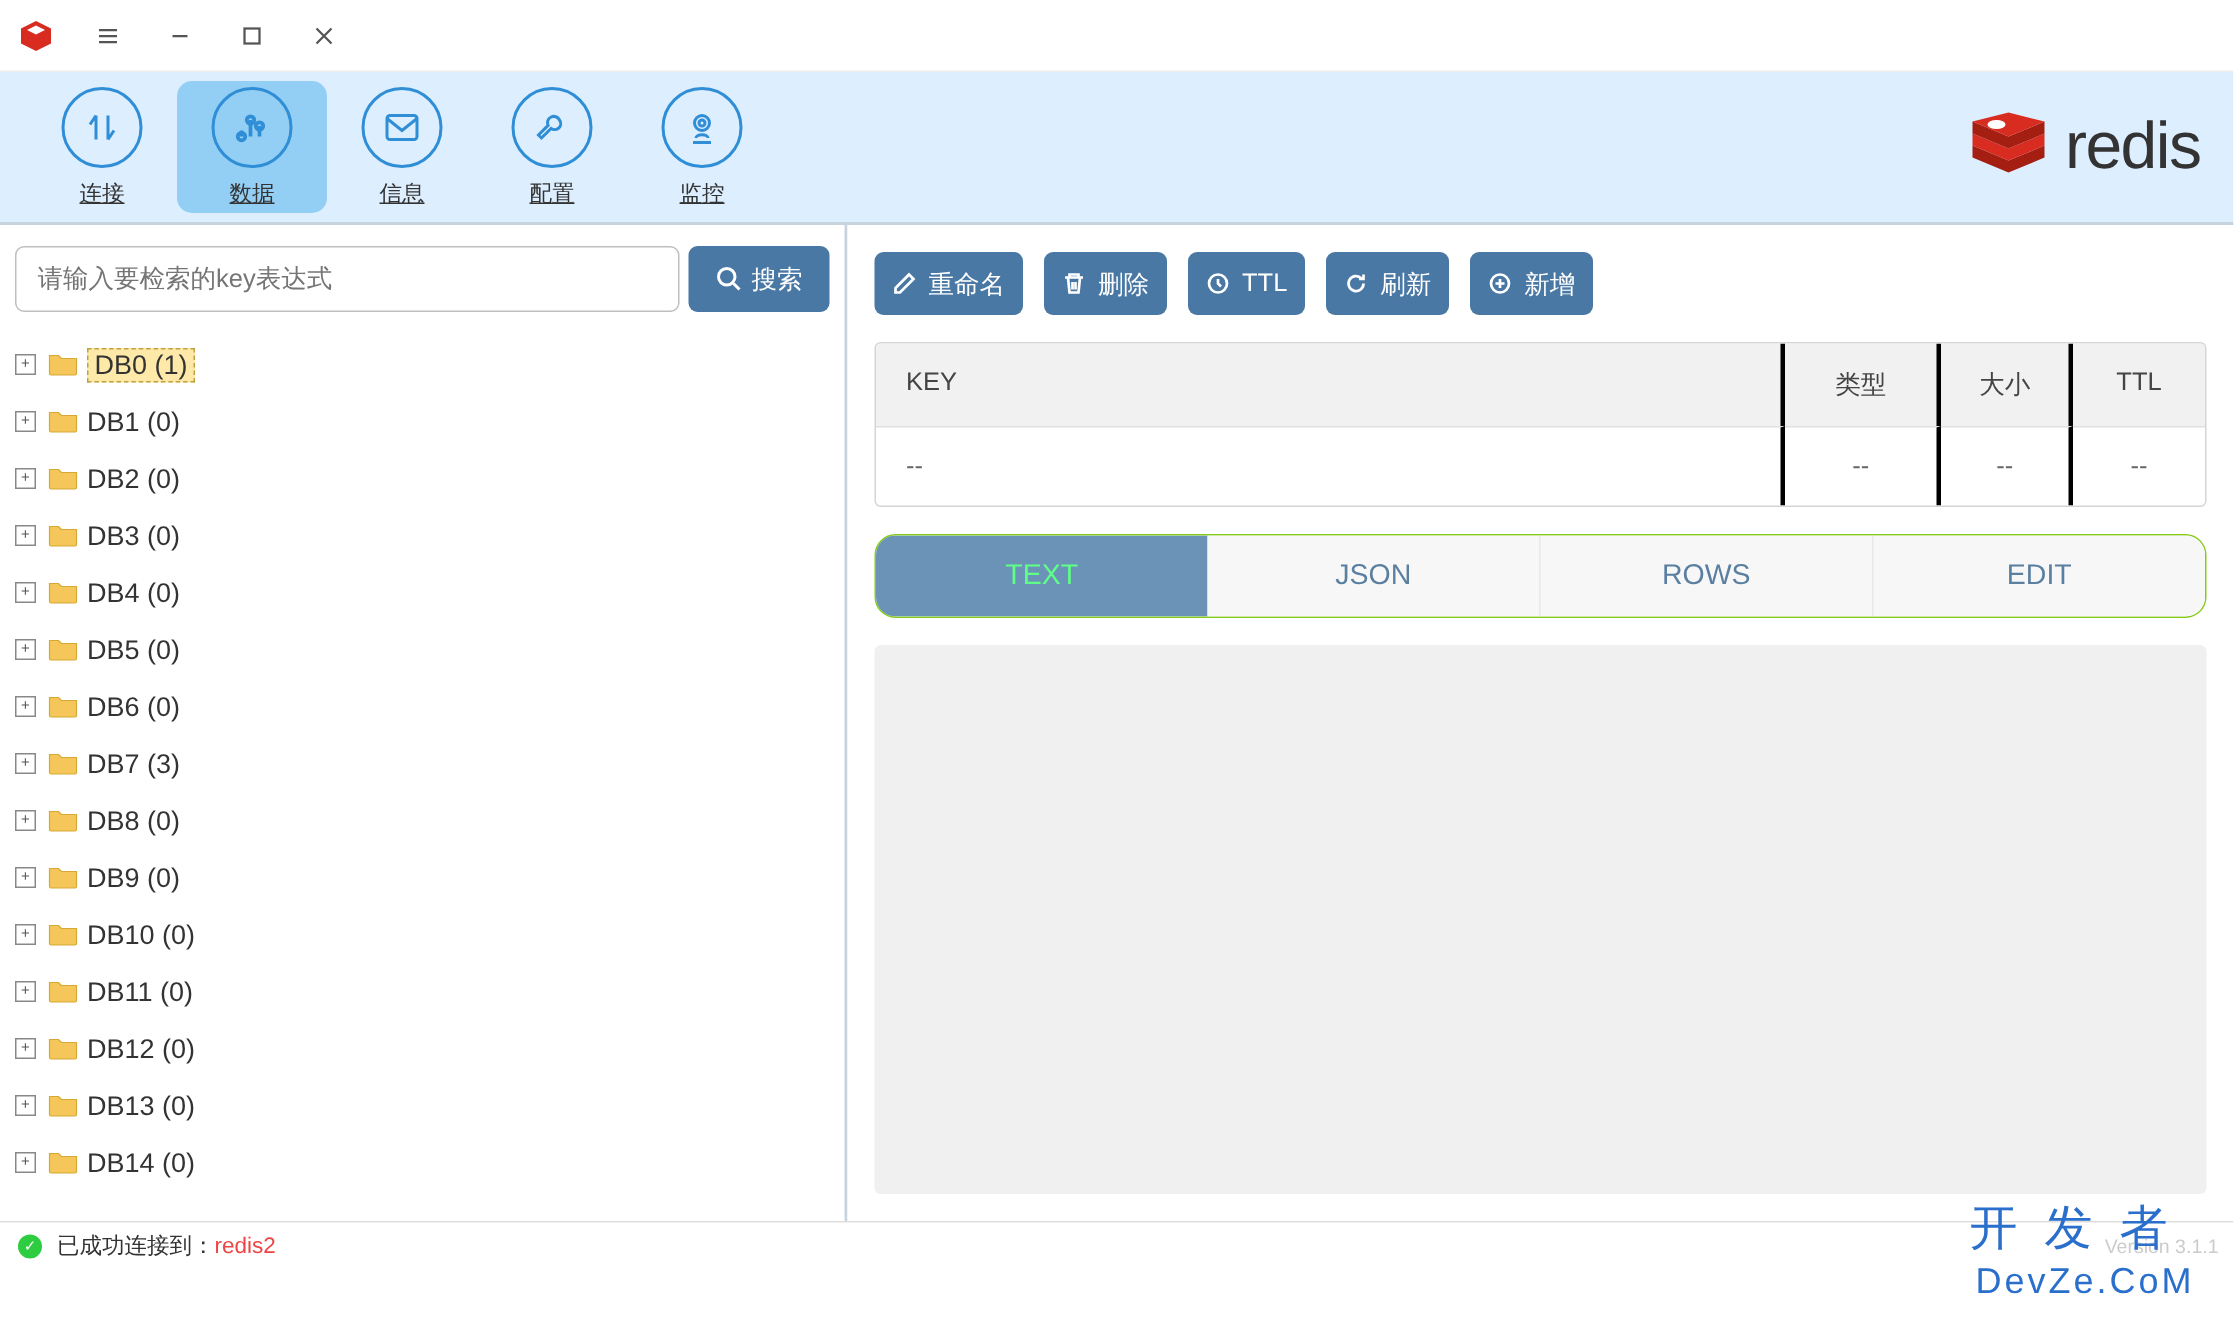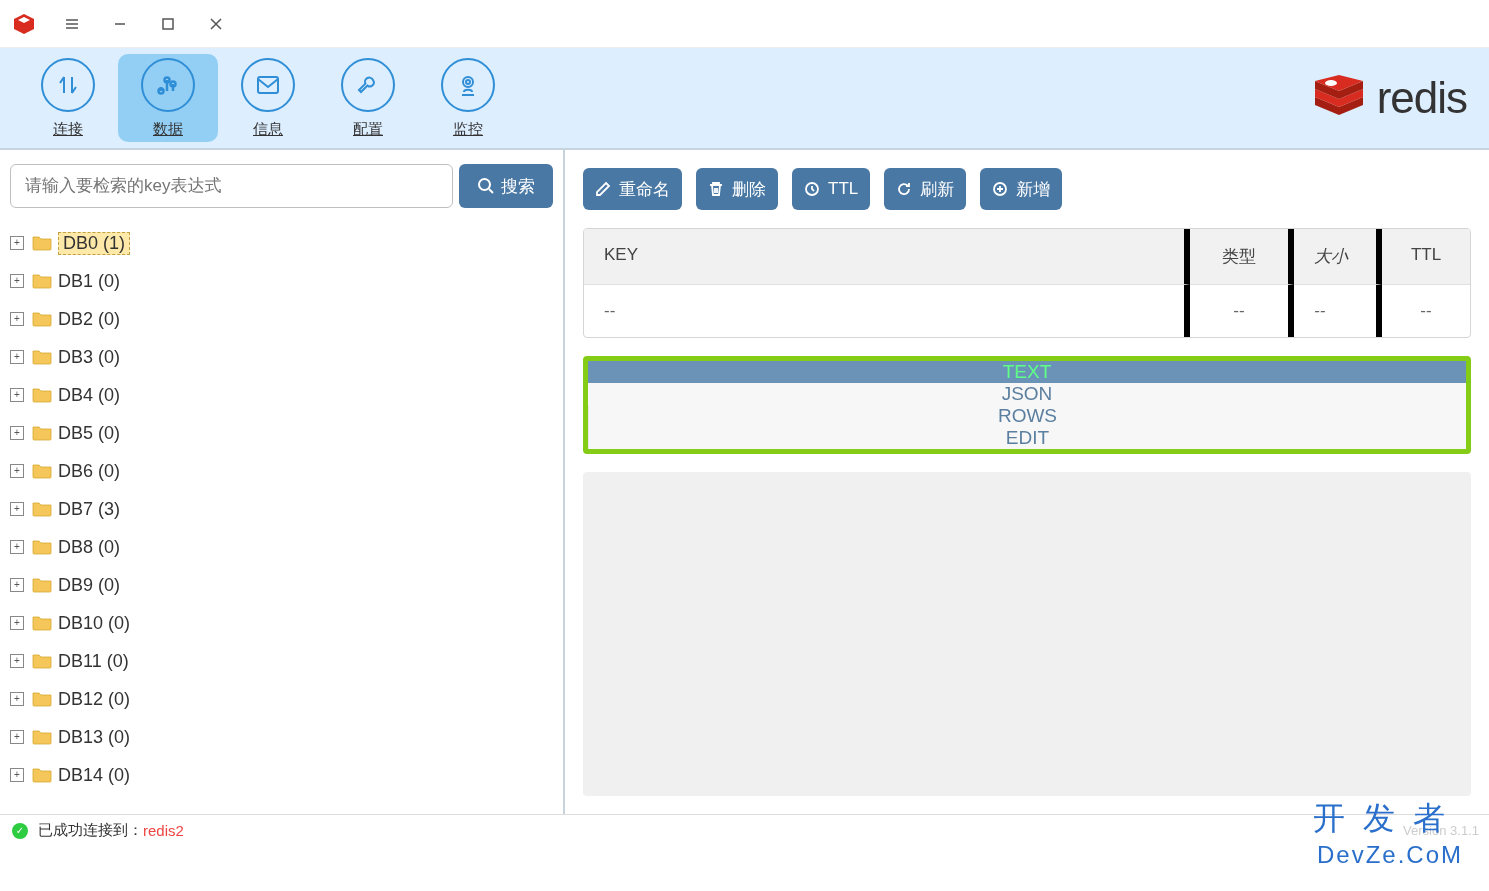--- a/index.html
+++ b/index.html
@@ -39,30 +39,30 @@
 .tree-item.selected .db-label { background: #ffe9a8; border: 1px dashed #c0a040; padding: 0 4px; }
 
 
 .action-row { display: flex; gap: 14px; }
 .action-btn { height: 42px; padding: 0 12px; background: #4978a4; color: #fff; border: none; border-radius: 6px; font-size: 17px; display: flex; align-items: center; justify-content: center; gap: 8px; cursor: pointer; }
 
 
 .keytable { border: 1px solid #d5d5d5; border-radius: 4px; overflow: hidden; }
 .keytable-row { display: flex; }
 .keytable-row.header { background: #f1f1f1; }
-.keytable-cell { padding: 16px 20px; border-right: 6px solid #000000; font-size: 17px; color: #444; }
+.keytable-cell { padding: 16px 20px; border-right: 3px solid #000000; font-size: 17px; color: #444; }
 .keytable-row .keytable-cell:last-child { border-right: none; }
 .cell-key { flex: 1; }
 .cell-type { width: 104px; text-align: center; }
-.cell-size { width: 88px; text-align: left; font-style: italic; }
+.cell-size { width: 88px; text-align: center; }
 .cell-ttl { width: 88px; text-align: center; }
 .keytable-row.body .keytable-cell { border-top: 1px solid #e0e0e0; color: #666; }
 
 
-.viewtabs { display: flex; border-radius: 4px; overflow: hidden; border: 5px solid #84cc16; flex-direction: column; }
+.viewtabs { display: flex; border-radius: 14px; overflow: hidden; border: 1px solid #84cc16; }
 .viewtab { flex: 1; height: 54px; display: flex; align-items: center; justify-content: center; font-size: 19px; background: #f7f7f7; cursor: pointer; color: #5b7fa0; }
 .viewtab.active { background: #6b93b7; color: #5fff87; }
 .viewtab:not(.active) + .viewtab:not(.active) { border-left: 1px solid #e8e8e8; }
 
 
 .content-panel { flex: 1; background: #f0f0f0; border-radius: 4px; }
 
 
 .statusbar { height: 32px; background: #fff; border-top: 1px solid #ddd; display: flex; align-items: center; padding: 0 12px; font-size: 15px; position: relative; }
 .status-icon { width: 16px; height: 16px; background: #2ecc40; border-radius: 50%; margin-right: 10px; display: flex; align-items: center; justify-content: center; color: #fff; font-size: 10px; }

